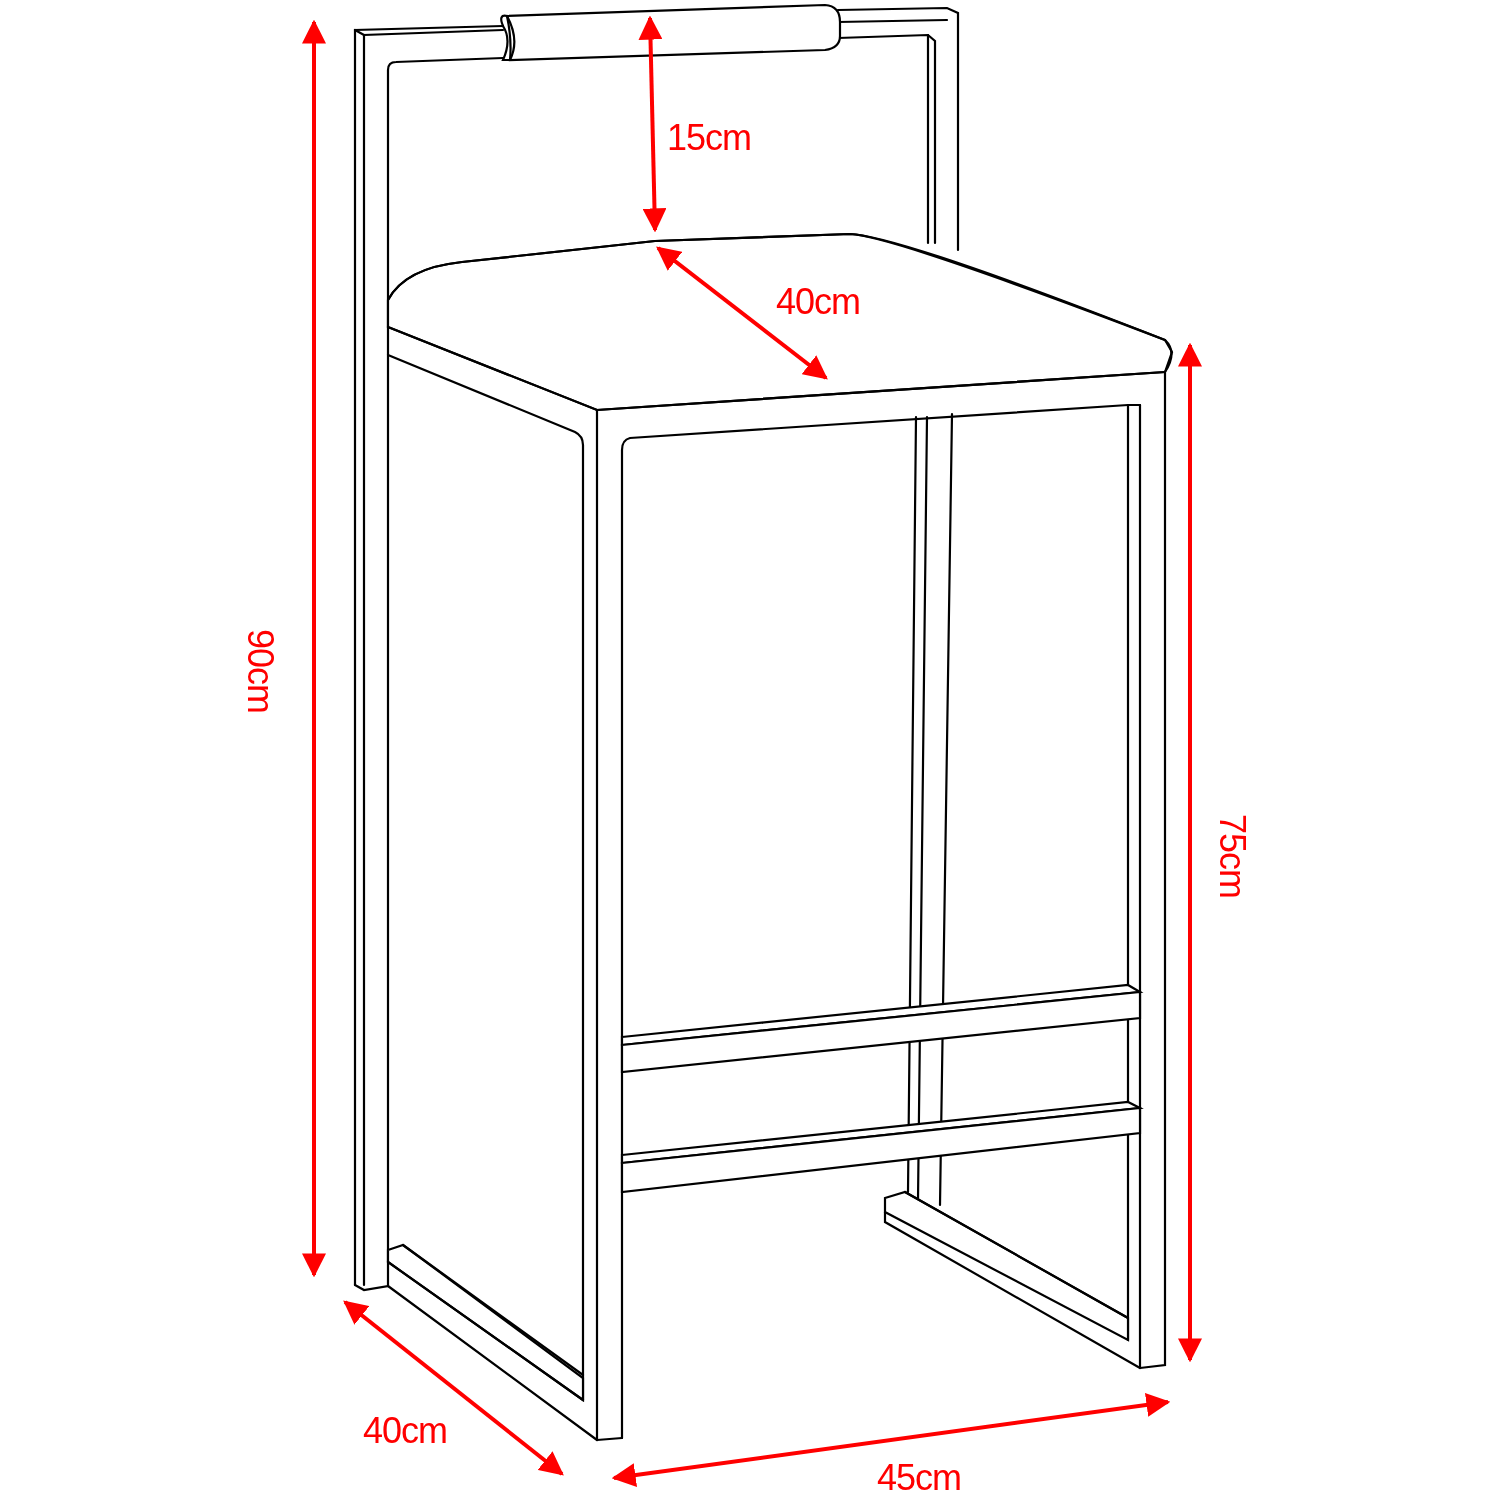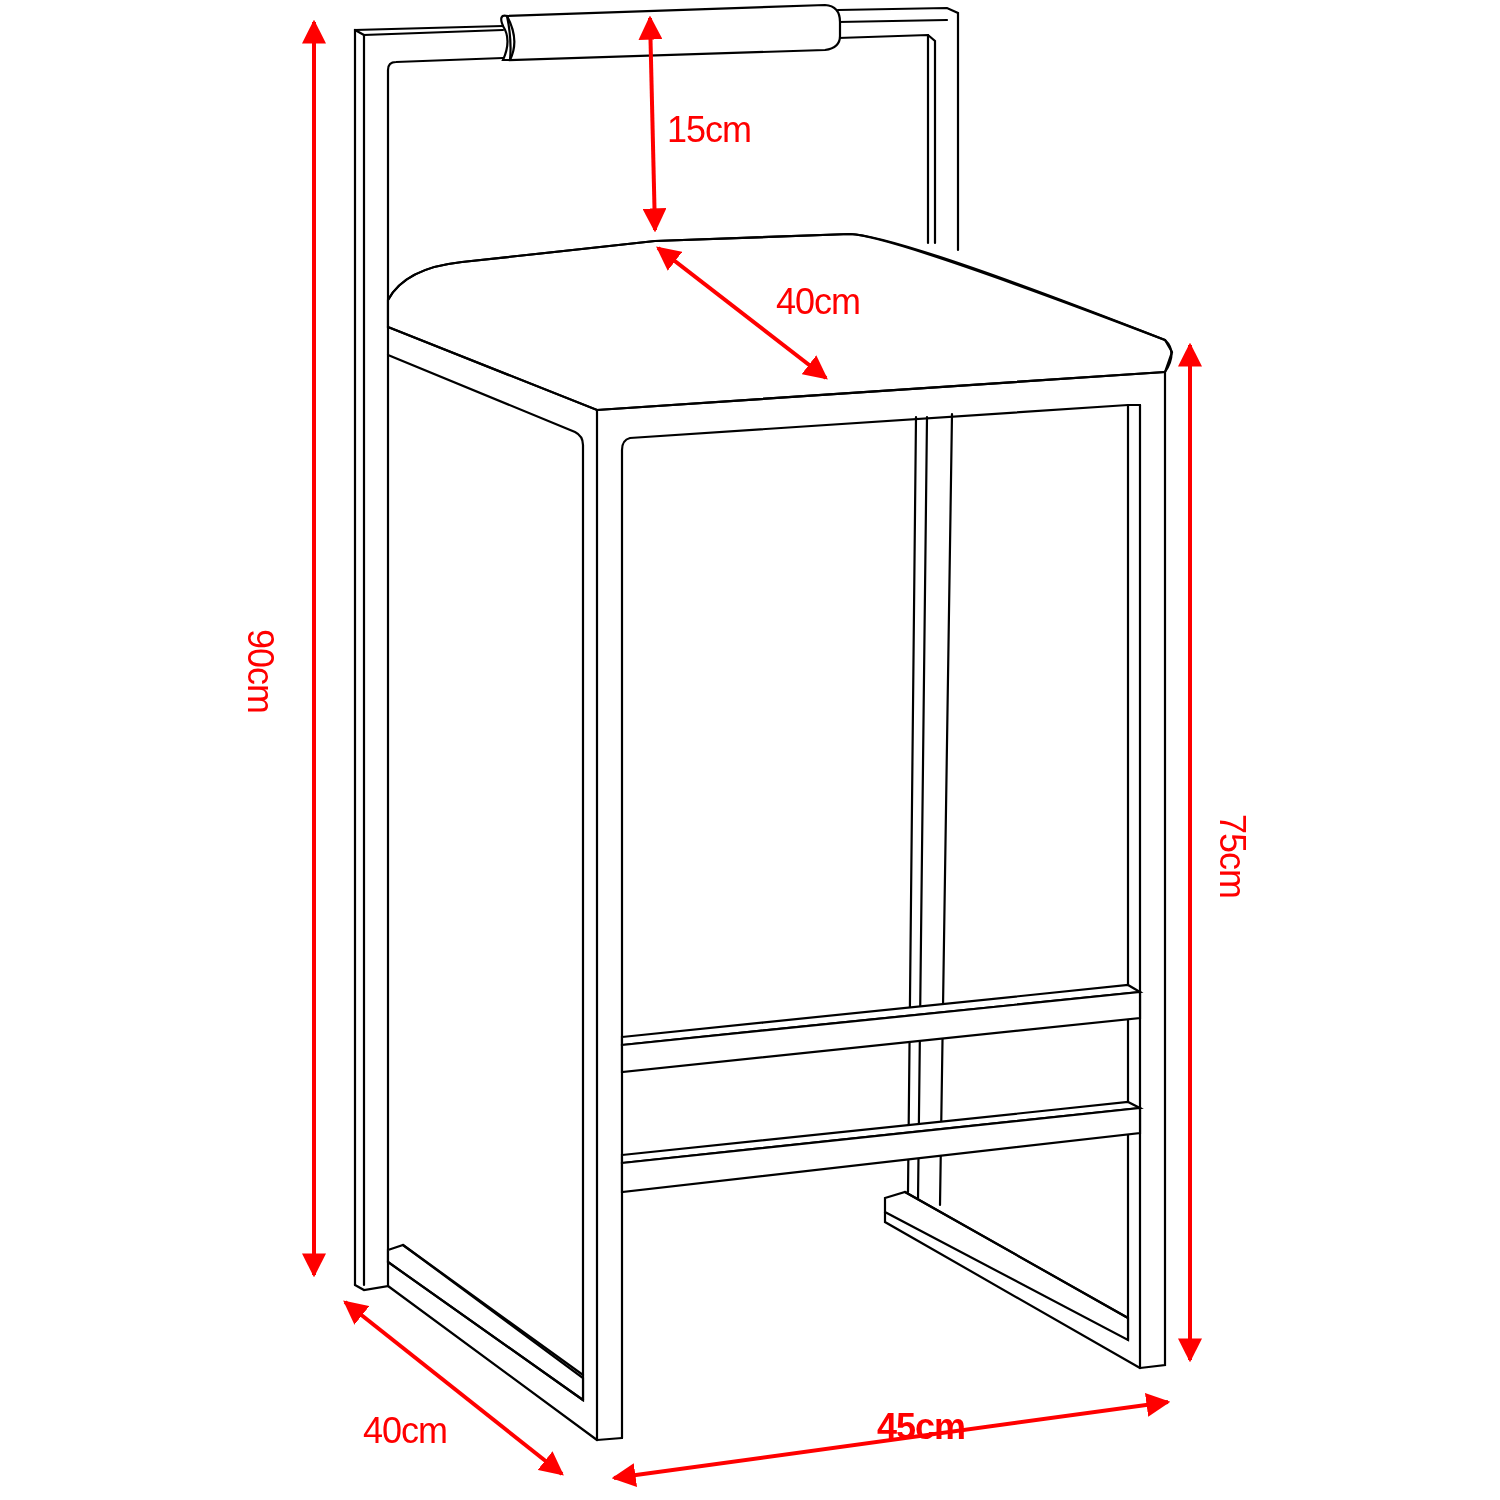--- a/index.html
+++ b/index.html
@@ -91,16 +91,16 @@
     <line class="dim" x1="1190" y1="345" x2="1190" y2="1360" marker-start="url(#ah)" marker-end="url(#ah)"></line>
     <line class="dim" x1="650" y1="18" x2="655" y2="230" marker-start="url(#ah)" marker-end="url(#ah)"></line>
     <line class="dim" x1="658" y1="248" x2="826" y2="378" marker-start="url(#ah)" marker-end="url(#ah)"></line>
     <line class="dim" x1="345" y1="1302" x2="562" y2="1474" marker-start="url(#ah)" marker-end="url(#ah)"></line>
     <line class="dim" x1="614" y1="1478" x2="1168" y2="1402" marker-start="url(#ah)" marker-end="url(#ah)"></line>
   </g>
 </svg>
 
 <div class="dim-label" style="left:218px; top:653px; transform: rotate(90deg);">90cm</div>
 <div class="dim-label" style="left:1190px; top:838px; transform: rotate(90deg);">75cm</div>
-<div class="dim-label" style="left:667px; top:112px;">15cm</div>
+<div class="dim-label" style="left:667px; top:120px;">15cm</div>
 <div class="dim-label" style="left:776px; top:284px;">40cm</div>
 <div class="dim-label" style="left:363px; top:1413px;">40cm</div>
-<div class="dim-label" style="left:877px; top:1409px;font-weight:bold;">45cm</div>
+<div class="dim-label" style="left:877px; top:1460px;">45cm</div>
 
 </body></html>

